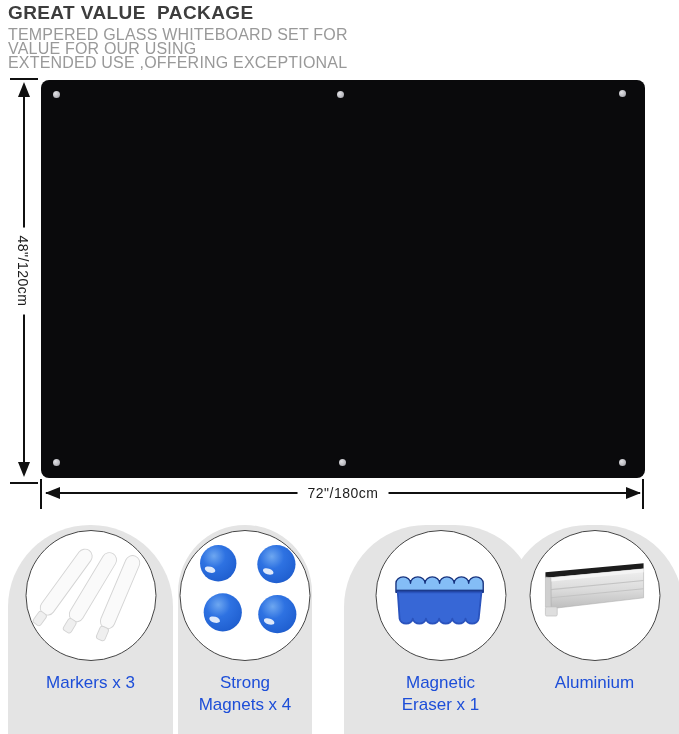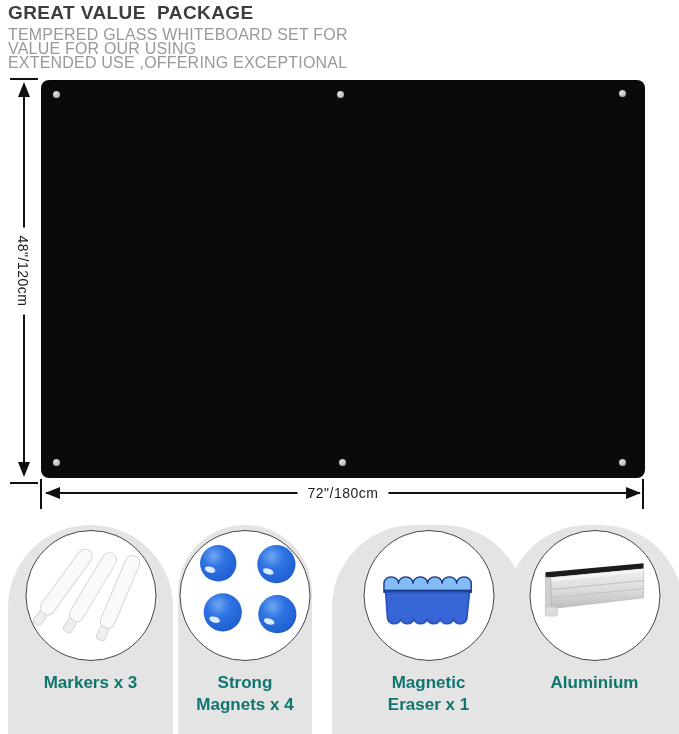--- a/index.html
+++ b/index.html
@@ -48,28 +48,28 @@
             background:#fff; padding:8px 3px; letter-spacing:.5px; }
   .hlabel { position:absolute; left:343px; top:493px; transform:translate(-50%,-50%);
             font-size:14px; color:#1c1c1c; background:#fff; padding:2px 10px;
             letter-spacing:.5px; white-space:nowrap; }
 
   
   .card { position:absolute; top:525px; height:209px; background:#e4e4e4;
           border-radius:82px 82px 0 0; }
   .card1 { left:8px;   width:165px; }
   .card2 { left:178px; width:134px; }
-  .card3 { left:332px; width:193px; }
+  .card3 { left:344px; width:193px; }
   .card4 { left:506px; width:177px; }
   .circle { position:absolute; top:5px; left:50%; transform:translateX(-50%);
             width:131px; height:131px; border-radius:50%; background:#fff;
             border:1.5px solid #454545; display:flex; align-items:center;
             justify-content:center; }
   .label { position:absolute; top:147px; left:0; width:100%; text-align:center;
-           font-size:17px; font-weight:bold; color:#0f766e; line-height:22px; }
+           font-size:17px; font-weight:normal; color:#1d4ed8; line-height:22px; }
   .label span { display:block; }
 </style>
 </head>
 <body>
 
 <div class="canvas">
 
   <div class="hdr">
     <div class="title">GREAT VALUE  PACKAGE</div>
     <div class="sub">

